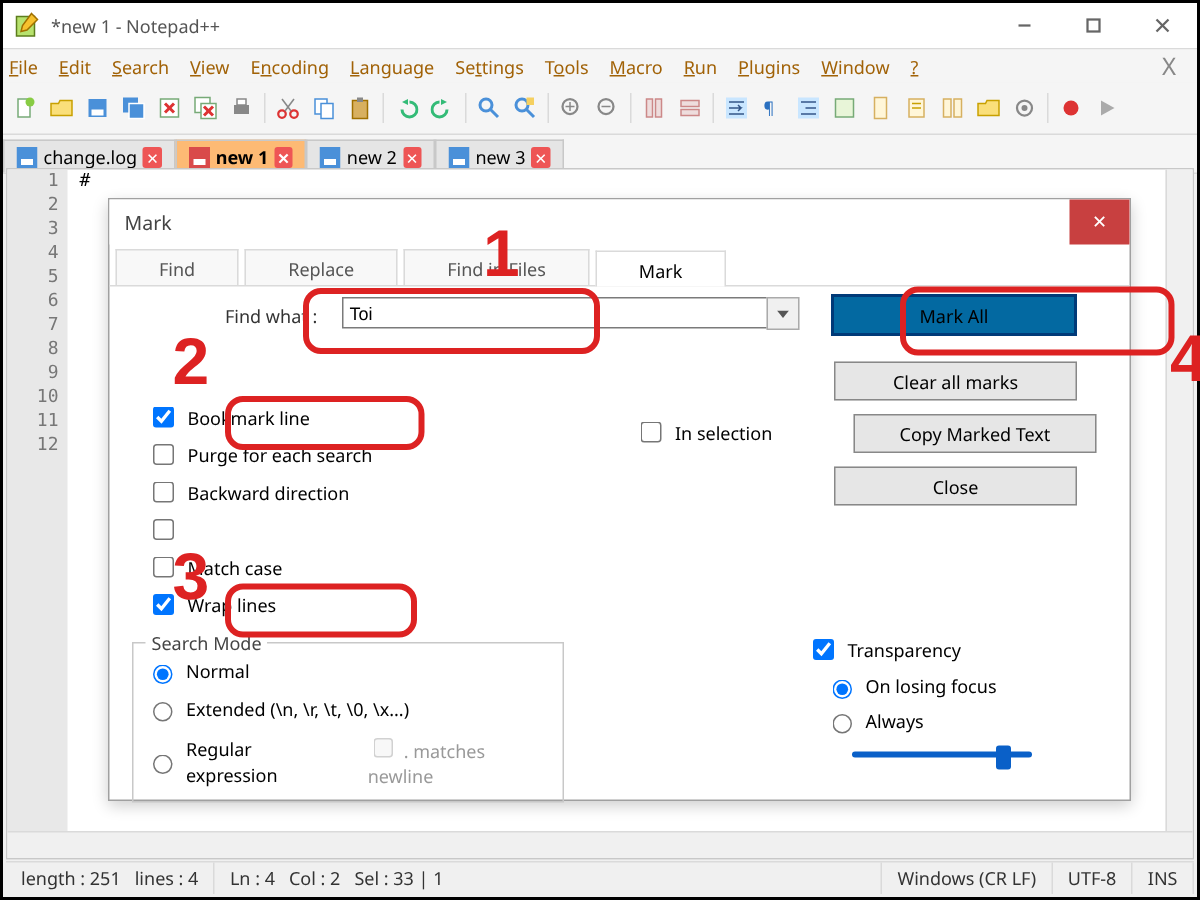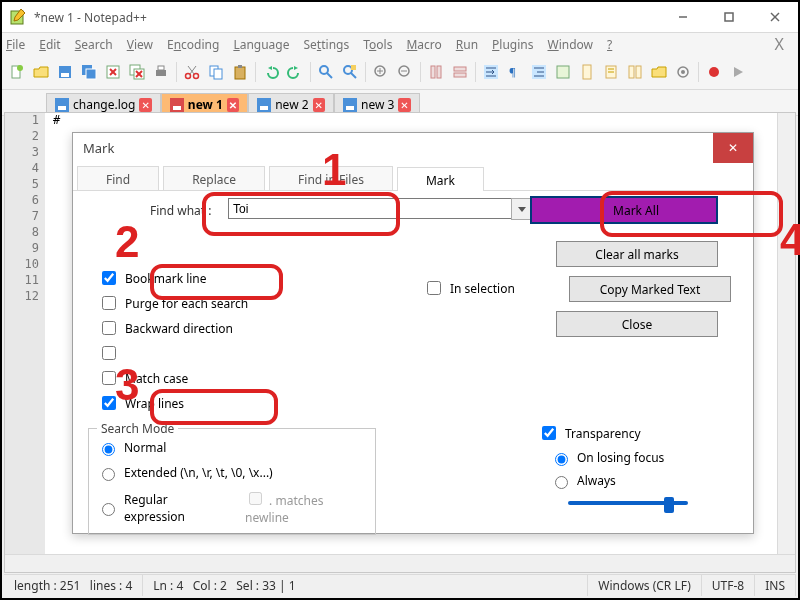--- a/index.html
+++ b/index.html
@@ -7,32 +7,32 @@
 
   
   .title-bar { height: 30px; display: flex; align-items: center; background: #FFFFFF; border-bottom: 1px solid #DADADA; }
   .title-bar .app-icon { width: 20px; height: 20px; margin: 0 6px; }
   .title-bar .title-text { flex: 1; color: #555; }
   .win-btn { width: 46px; height: 30px; display: flex; align-items: center; justify-content: center; color: #777; }
   .win-btn svg { width:10px; height:10px; }
 
   
   .menu-bar { height: 22px; display: flex; align-items: center; background: #F5F5F5; padding: 0 4px; gap: 14px; }
-  .menu-item { color: #737373; }
+  .menu-item { color: #a16207; }
   .menu-item u { text-decoration: underline; }
   .menu-close-x { margin-left: auto; font-size:16px; color:#888; padding-right:10px;}
 
   
   .toolbar { display:flex; align-items:center; height:30px; padding:2px 4px; background:#F5F5F5; gap:2px; border-bottom:1px solid #DADADA;}
   .tb-btn { width:22px; height:22px; display:flex; align-items:center; justify-content:center;}
   .tb-sep { width:1px; height:20px; background:#DADADA; margin:0 2px;}
   .tb-btn svg { width:16px; height:16px; }
 
   
-  .doc-tabs { display:flex; background:#F5F5F5; height:25px; border-bottom:1px solid #DADADA;padding-left:44px;}
+  .doc-tabs { display:flex; background:#F5F5F5; height:25px; border-bottom:1px solid #DADADA;}
   .doc-tab { display:flex; align-items:center; gap:4px; padding:2px 8px; background:#E5E5E5; border:1px solid #C8C8C8; border-bottom:none; margin-top:3px;}
   .doc-tab.unsaved-active { background:#fdba74; font-weight:bold;}
   .doc-tab .close-x { font-size:10px; padding:0 2px; background:#E55; color:#fff; border-radius:2px;}
   .floppy-blue { width:14px;height:14px; }
   .floppy-red  { width:14px;height:14px; }
 
   
   .editor-area { position:absolute; top:110px; left:2px; right:2px; bottom:25px; background:#FFFFFF; border:1px solid #C8C8C8;}
   .gutter { position:absolute; left:0; top:0; bottom:0; width:40px; background:#E8E8E8; color:#777; font-family:Consolas,monospace; font-size:12px; text-align:right; padding-right:6px; box-sizing:border-box;}
   .gutter div { height:16px; }
@@ -59,21 +59,21 @@
 
   .mark-body { position:absolute; top:60px; left:10px; right:10px; bottom:10px;}
   .label-txt { color:#333; }
   .find-combo { position:absolute; left:145px; top:5px; width:305px; height:22px; }
   .find-combo input { width:280px; height:19px; border:1px solid #7A7A7A; padding:0 4px; font-size:12px;}
   .find-combo .drop { position:absolute; right:0; top:0; width:22px; height:22px; border:1px solid #AAA; background:#F0F0F0; display:flex; align-items:center; justify-content:center; box-sizing:border-box;}
   .mark-checkbox { display:flex; align-items:center; gap:6px; }
   .mark-checkbox input { width:14px; height:14px;}
   .mark-radio { display:flex; align-items:center; gap:6px;}
   .dlg-btn { width:160px; height:24px; border:1px solid #888; background:#E6E6E6; display:flex; align-items:center; justify-content:center;}
-  .dlg-btn.primary { border:2px solid #003A78; background:#a21caf;padding-left:24px;}
+  .dlg-btn.primary { border:2px solid #003A78; background:#0369a1;}
   .search-mode-group { border:1px solid #C8C8C8; padding:10px 8px 8px 8px; position:relative; width:270px;}
   .search-mode-group .legend { position:absolute; top:-9px; left:8px; background:#fff; padding:0 4px; color:#444;}
   .slider-track { position:relative; width:120px; height:4px; background:#0A60C8; border-radius:2px;}
   .slider-thumb { position:absolute; top:-4px; width:10px; height:16px; background:#0A60C8; border-radius:2px;}
 
   
   .annot-box { position:absolute; border:4px solid #D22; border-radius:12px; pointer-events:none;}
   .annot-num { position:absolute; color:#D22; font-weight:900; font-size:44px; font-family:Arial; pointer-events:none;}
 </style>
 </head>

